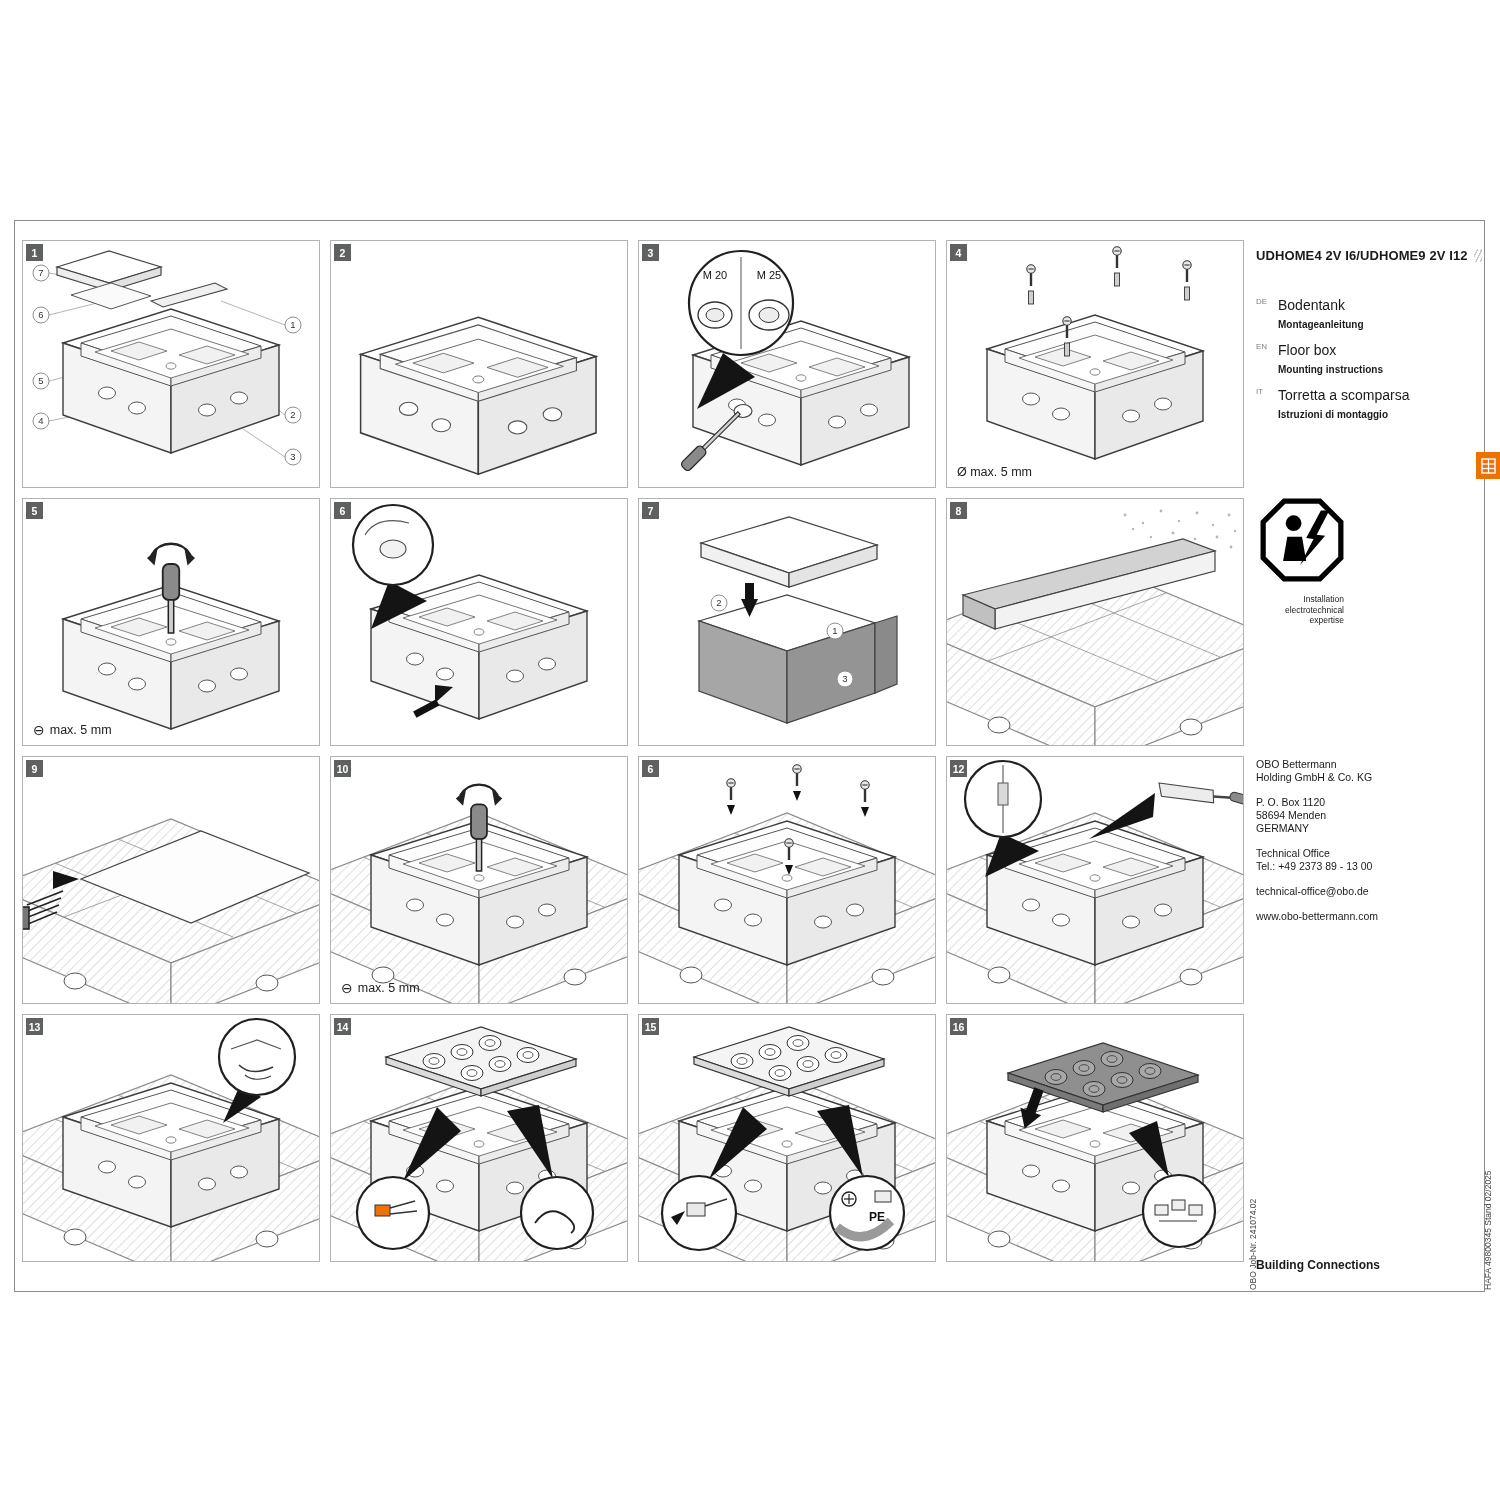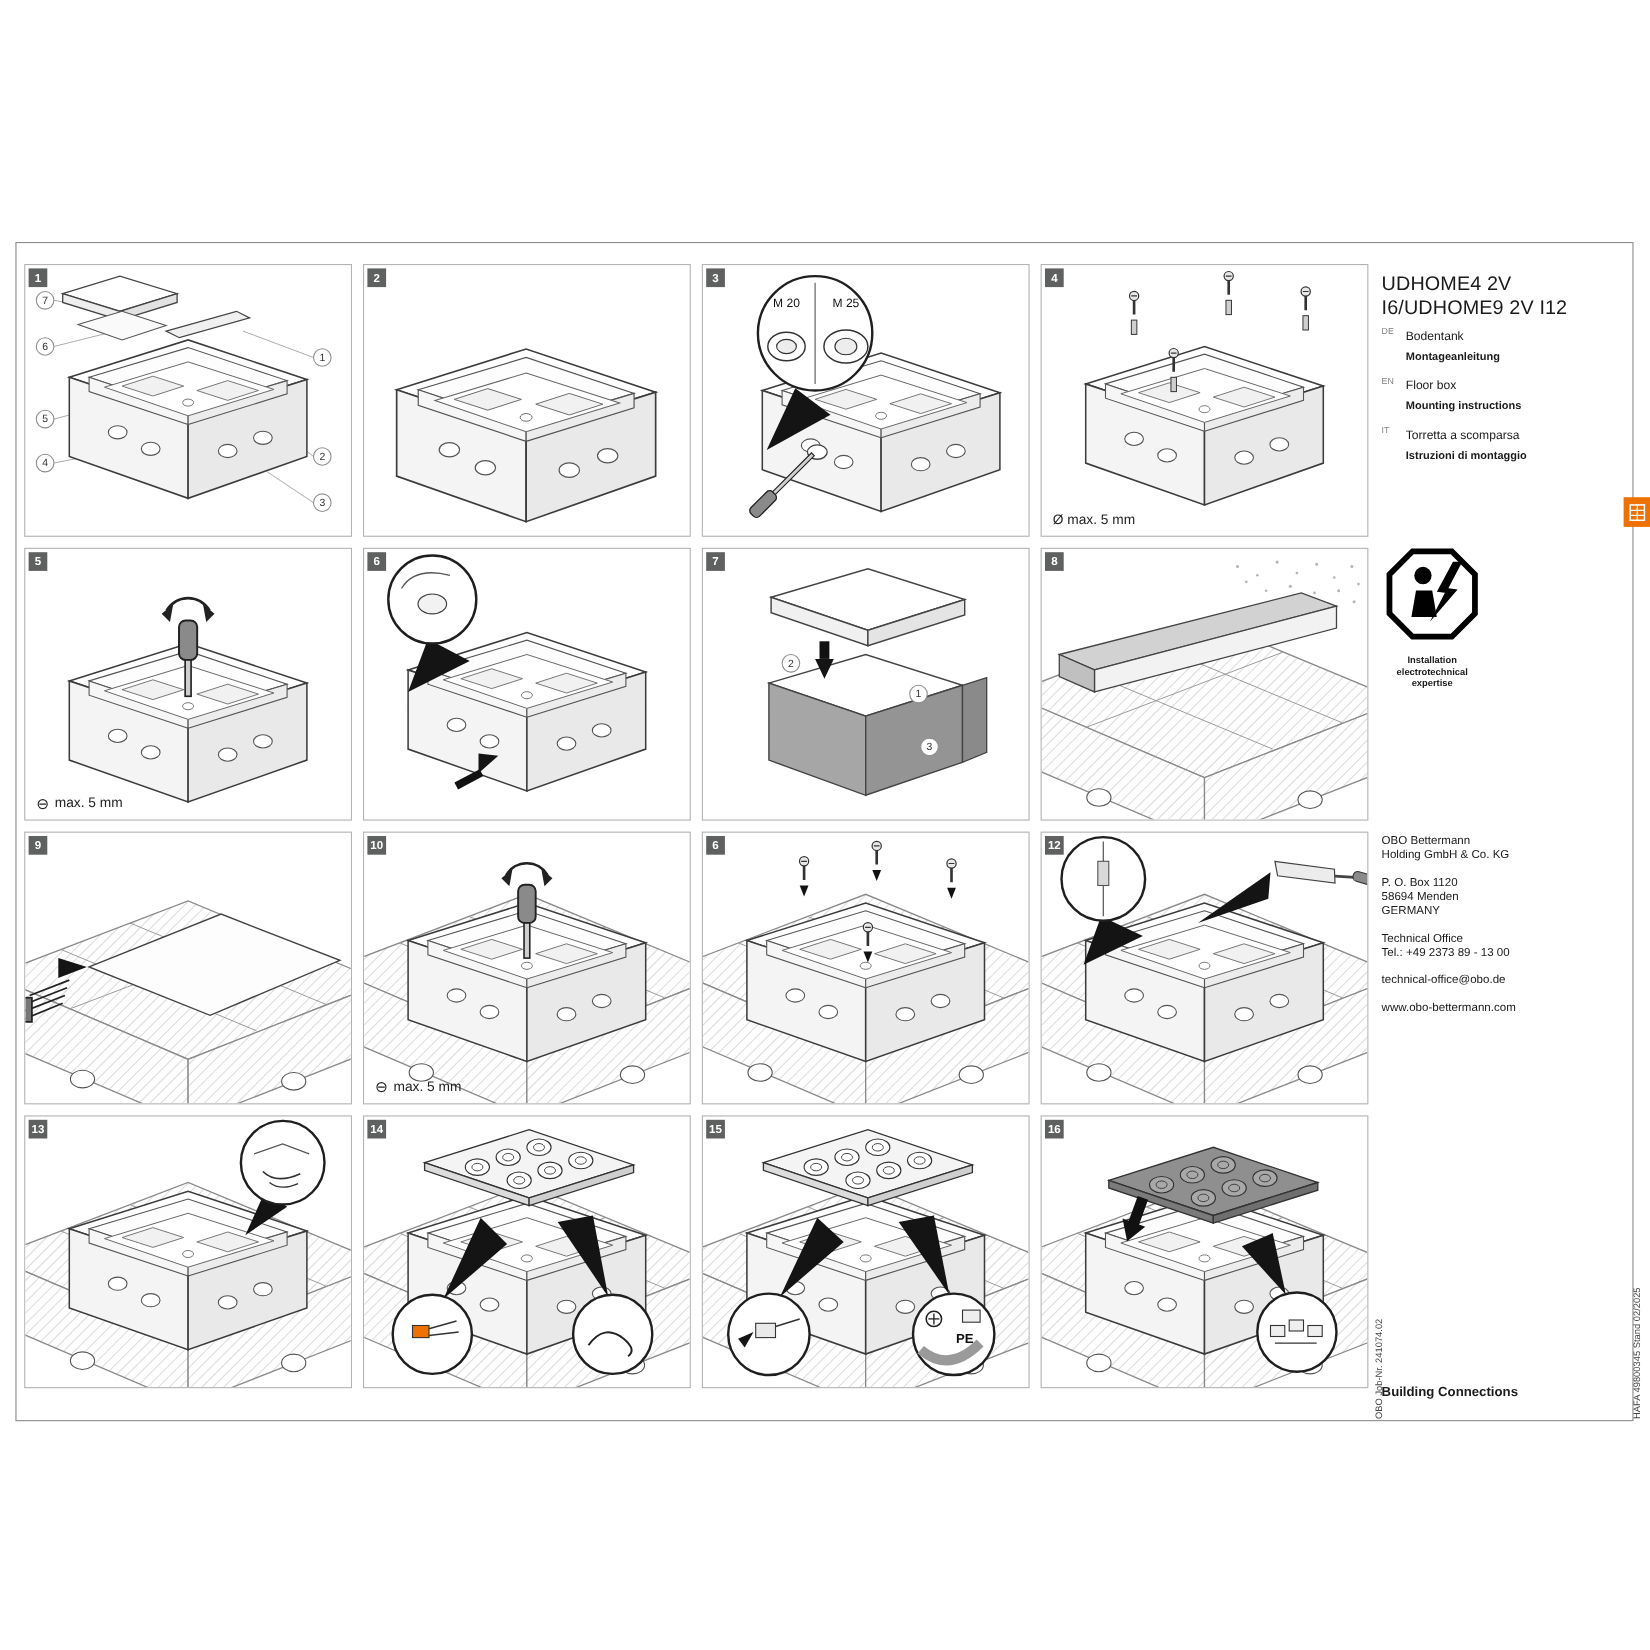--- a/index.html
+++ b/index.html
@@ -14,29 +14,29 @@
   .art text{font-family:"Liberation Sans","DejaVu Sans",sans-serif}
   .art .loupe{fill:#fff;stroke:#1f1f1f;stroke-width:2.2}
   .art .ptr{fill:#141414}
   .art text.cnum{font-size:9.5px;fill:#333;text-anchor:middle}
   .art circle.cring{fill:#fff;stroke:#8f8f8f;stroke-width:1}
   .art .lead{stroke:#ababab;stroke-width:0.9}
   .note{position:absolute;left:10px;bottom:8px;display:flex;align-items:flex-start;gap:5px;font-size:12.5px;color:#222;z-index:2;white-space:nowrap}
   .note .slot{font-size:14px;line-height:1}
 
   .sidebar{position:absolute;left:1256px;top:240px;width:226px;height:1052px;z-index:1}
-  .side-title{position:absolute;left:0;top:8px;width:226px;display:flex;align-items:center;gap:6px;font-size:18px;font-weight:normal;letter-spacing:0.1px}
+  .side-title{position:absolute;left:0;top:8px;width:226px;display:flex;align-items:center;gap:6px;font-size:13px;font-weight:bold;letter-spacing:0.1px}
   .hatch-strip{flex:1;height:13px;background:repeating-linear-gradient(115deg,#ffffff 0 2.5px,#c9c9c9 2.5px 4px)}
   .langs{position:absolute;left:0;top:56px;width:210px}
   .lang-row{display:grid;grid-template-columns:22px 1fr;margin-bottom:9px}
   .lang-code{font-size:8px;color:#808080;padding-top:1px}
-  .lang-l1{font-size:11px;line-height:11px}
+  .lang-l1{font-size:14px;line-height:11px}
   .lang-l2{font-size:10px;line-height:11px;font-weight:bold}
   .qual{position:absolute;left:4px;top:258px;width:150px;text-align:left}
-  .qual-text{margin-top:8px;font-size:8.5px;font-weight:bold;line-height:10.5px;text-align:center;width:84px}
+  .qual-text{margin-top:8px;font-size:8.5px;font-weight:normal;line-height:10.5px;text-align:right;width:84px}
   .company{position:absolute;left:0;top:518px;width:220px;font-size:10.5px;line-height:13px}
   .company .b{font-weight:normal}
   .company p{margin-bottom:12px}
   .logo-block{position:absolute;left:0;top:936px;width:190px}
   .tagline{position:absolute;left:0;top:1018px;font-size:12px;font-weight:bold}
   .edge-text{position:absolute;font-size:8.5px;color:#444;white-space:nowrap;transform:rotate(-90deg);transform-origin:left top;z-index:3}
   .edge-left{left:1248px;top:1290px}
   .edge-right{left:1483px;top:1290px}
   .orange-tab{position:absolute;left:1476px;top:452px;width:24px;height:27px;background:#ee7203;display:flex;align-items:center;justify-content:center;z-index:4}
 </style>

